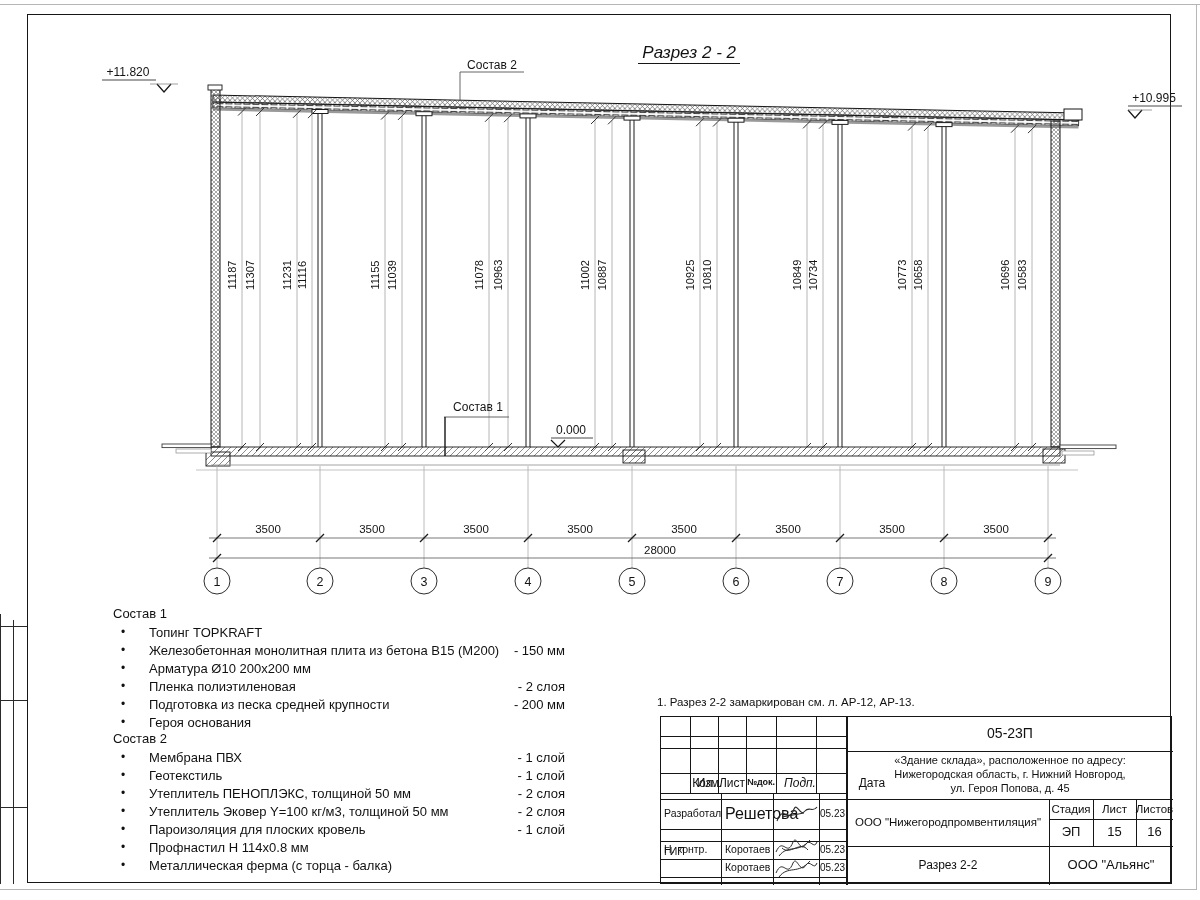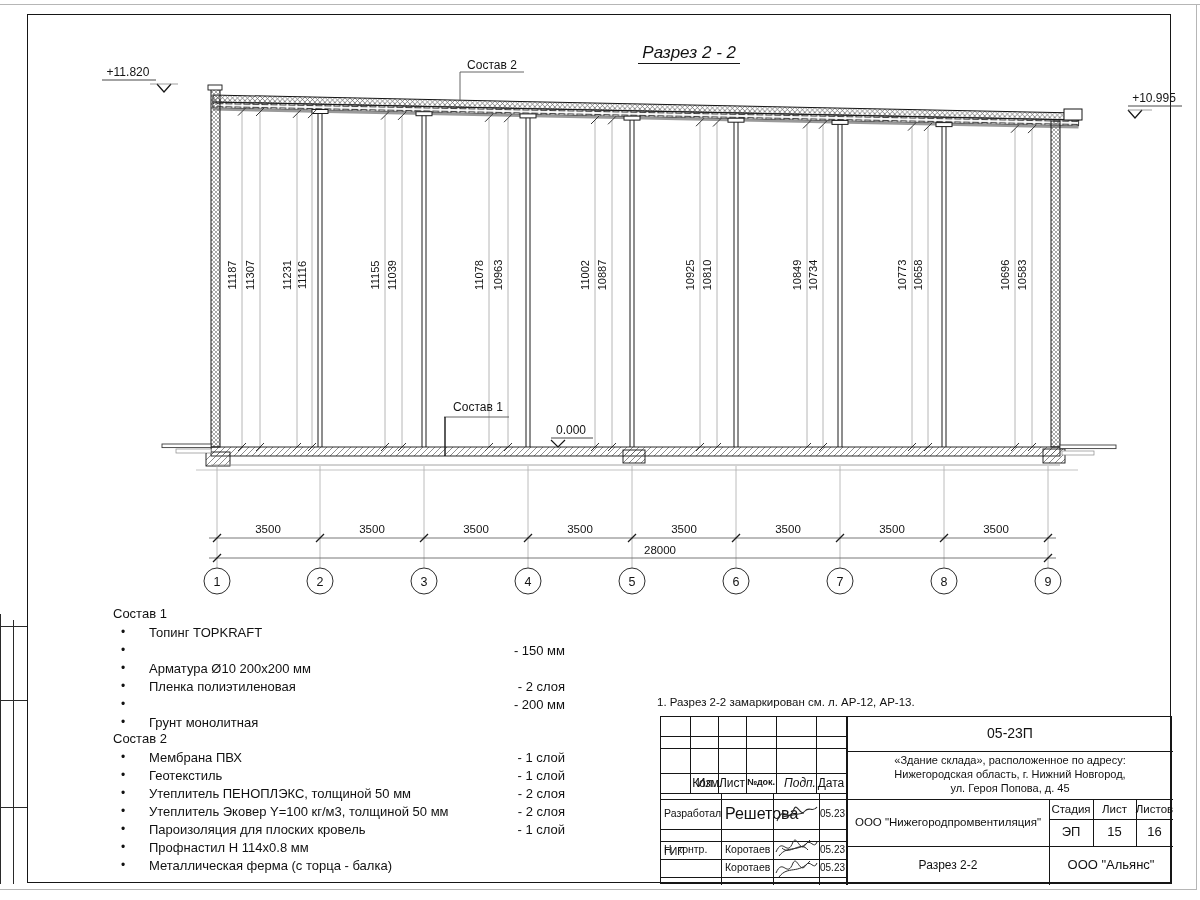--- a/index.html
+++ b/index.html
@@ -305,39 +305,41 @@
 
 <div class="sostav" style="left:113px;top:605px;">
   <div class="s-head">Состав 1</div>
   <div class="s-row">
       <span class="s-bullet">•</span>
       <span class="s-text">Топинг TOPKRAFT</span>
       <span class="s-val"></span>
     </div>
   <div class="s-row">
       <span class="s-bullet">•</span>
+      <span class="s-text">Железобетонная монолитная плита из бетона В15 (М200)</span>
       <span class="s-val">-  150 мм</span>
     </div>
   <div class="s-row">
       <span class="s-bullet">•</span>
       <span class="s-text">Арматура Ø10 200х200 мм</span>
       <span class="s-val"></span>
     </div>
   <div class="s-row">
       <span class="s-bullet">•</span>
       <span class="s-text">Пленка полиэтиленовая</span>
       <span class="s-val">-  2 слоя</span>
     </div>
   <div class="s-row">
       <span class="s-bullet">•</span>
+      <span class="s-text">Подготовка из песка средней крупности</span>
       <span class="s-val">- 200 мм</span>
     </div>
   <div class="s-row">
       <span class="s-bullet">•</span>
-      <span class="s-text">Грунт монолитная</span>
+      <span class="s-text">Героя основания</span>
       <span class="s-val"></span>
     </div>
 </div>
 
 <div class="sostav" style="left:113px;top:730px;">
   <div class="s-head">Состав 2</div>
   <div class="s-row">
       <span class="s-bullet">•</span>
       <span class="s-text">Мембрана ПВХ</span>
       <span class="s-val">- 1 слой</span>
@@ -404,21 +406,21 @@
   <div class="vl" style="left:388px;top:82px;width:1.4px;height:86px;"></div>
   <div class="vl" style="left:432px;top:82px;width:1px;height:47px;"></div>
   <div class="vl" style="left:475px;top:82px;width:1px;height:47px;"></div>
   <div class="hl" style="left:388px;top:102px;width:124px;height:1px;"></div>
 
   <div class="tb-text" style="left:0;top:56px;width:29px;height:20px;font-size:12px;margin-left:34px;">Изм.</div>
   <div class="tb-text" style="left:29px;top:56px;width:28px;height:20px;font-size:12px;">Кол.</div>
   <div class="tb-text" style="left:57px;top:56px;width:28px;height:20px;font-size:12px;">Лист</div>
   <div class="tb-text" style="left:85px;top:56px;width:30px;height:20px;font-size:9px;font-weight:bold;">№док.</div>
   <div class="tb-text" style="left:119px;top:56px;width:40px;height:20px;font-size:12px;font-style:italic;">Подп.</div>
-  <div class="tb-text" style="left:155px;top:56px;width:30px;height:20px;font-size:12px;">Дата</div>
+  <div class="tb-text" style="left:155px;top:56px;width:30px;height:20px;font-size:12px;padding-left:41px;">Дата</div>
 
   <div class="tb-text left-al" style="left:3px;top:82px;width:56px;height:30px;font-size:10.5px;">Разработал</div>
   <div class="tb-text left-al" style="left:64px;top:82px;width:47px;height:30px;font-size:16px;">Решетова</div>
   <div class="tb-text" style="left:158px;top:82px;width:27px;height:30px;font-size:10px;">05.23</div>
   <div class="tb-text left-al" style="left:3px;top:124px;width:56px;height:18px;font-size:10.5px;">Н. контр.</div>
   <div class="tb-text left-al" style="left:64px;top:124px;width:47px;height:18px;font-size:10.5px;">Коротаев</div>
   <div class="tb-text" style="left:158px;top:124px;width:27px;height:18px;font-size:10px;">05.23</div>
   <div class="tb-text left-al" style="left:3px;top:126px;width:56px;height:18px;font-size:10.5px;">ГИП</div>
   <div class="tb-text left-al" style="left:64px;top:142px;width:47px;height:18px;font-size:10.5px;">Коротаев</div>
   <div class="tb-text" style="left:158px;top:142px;width:27px;height:18px;font-size:10px;">05.23</div>

